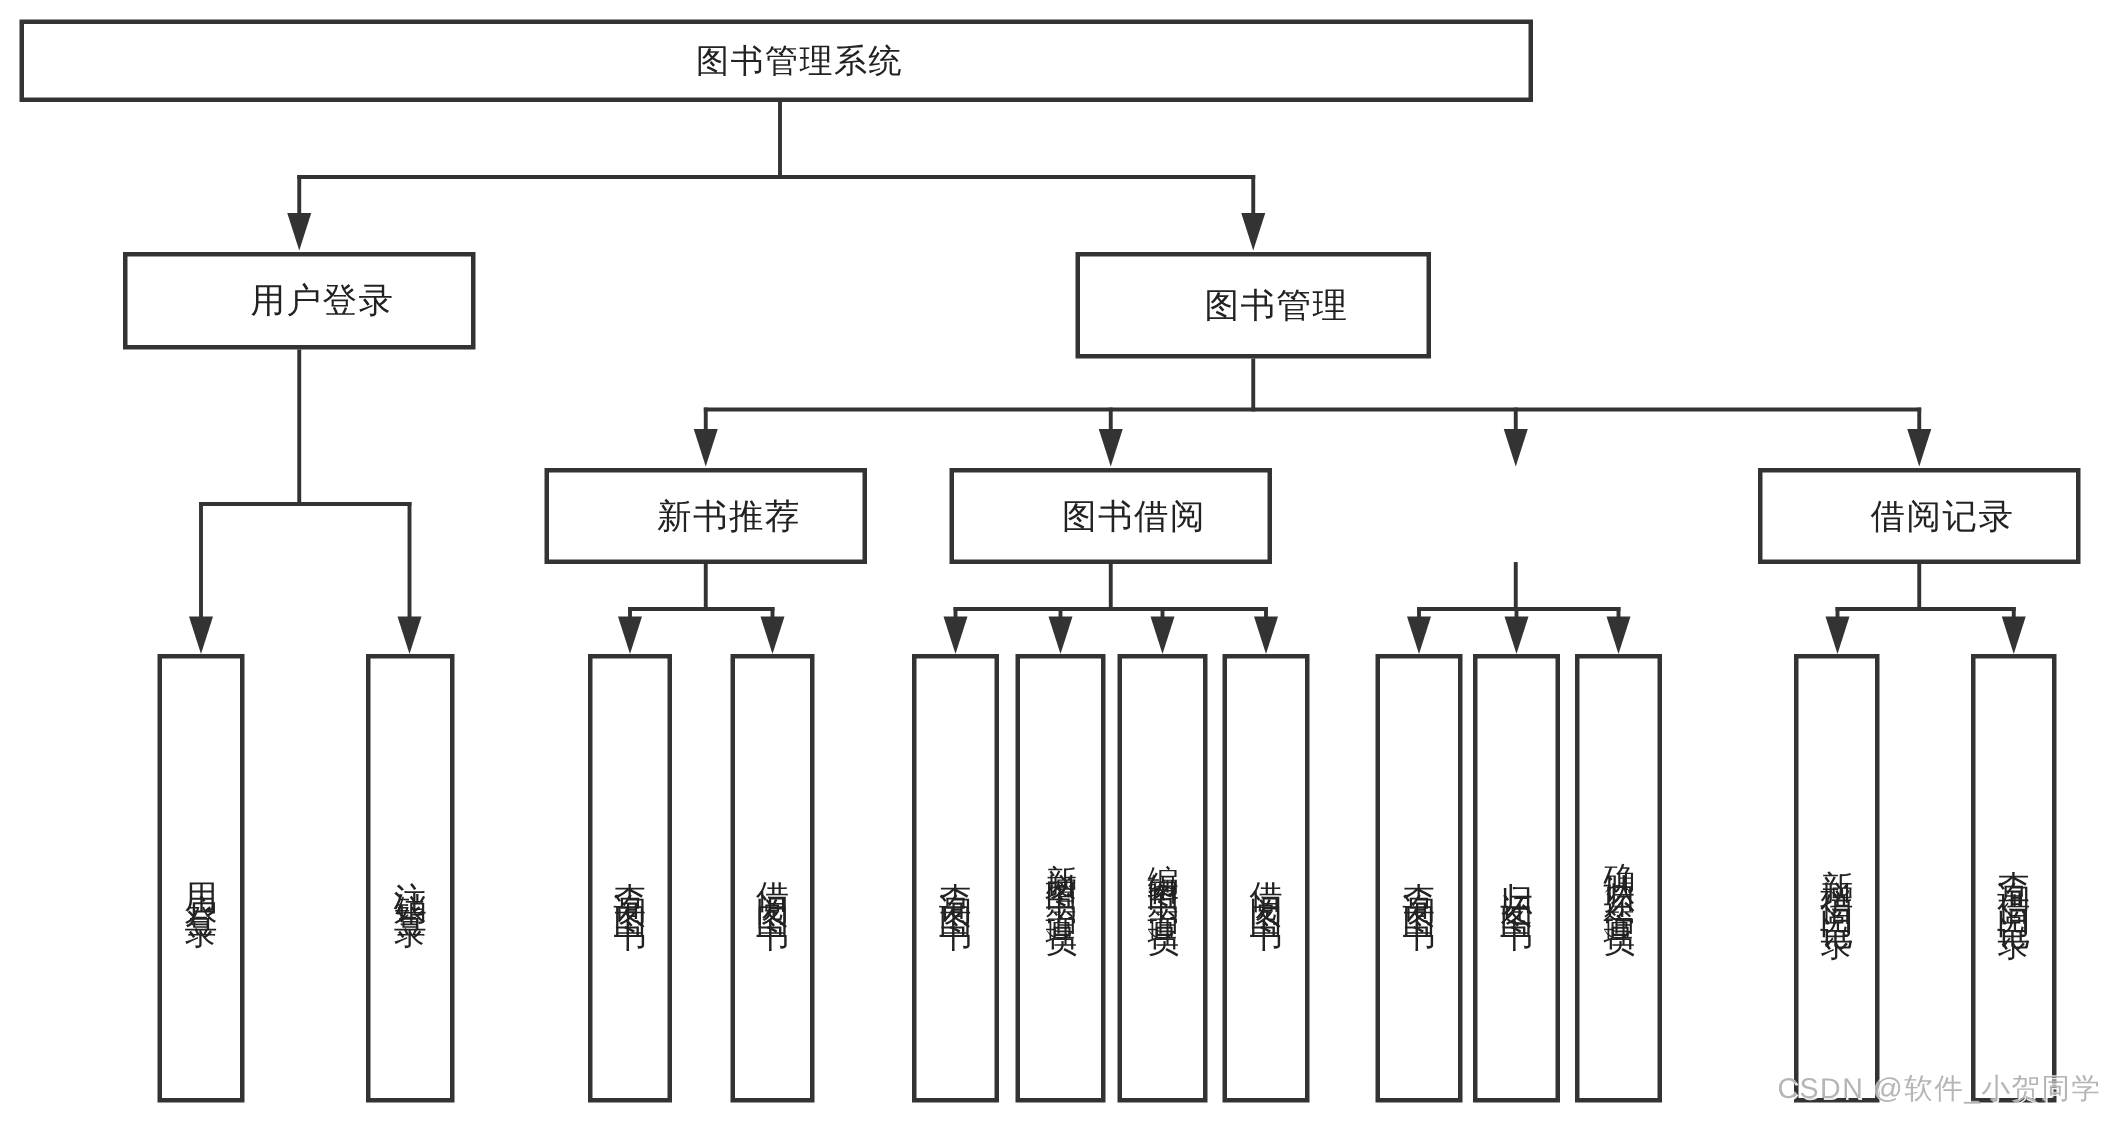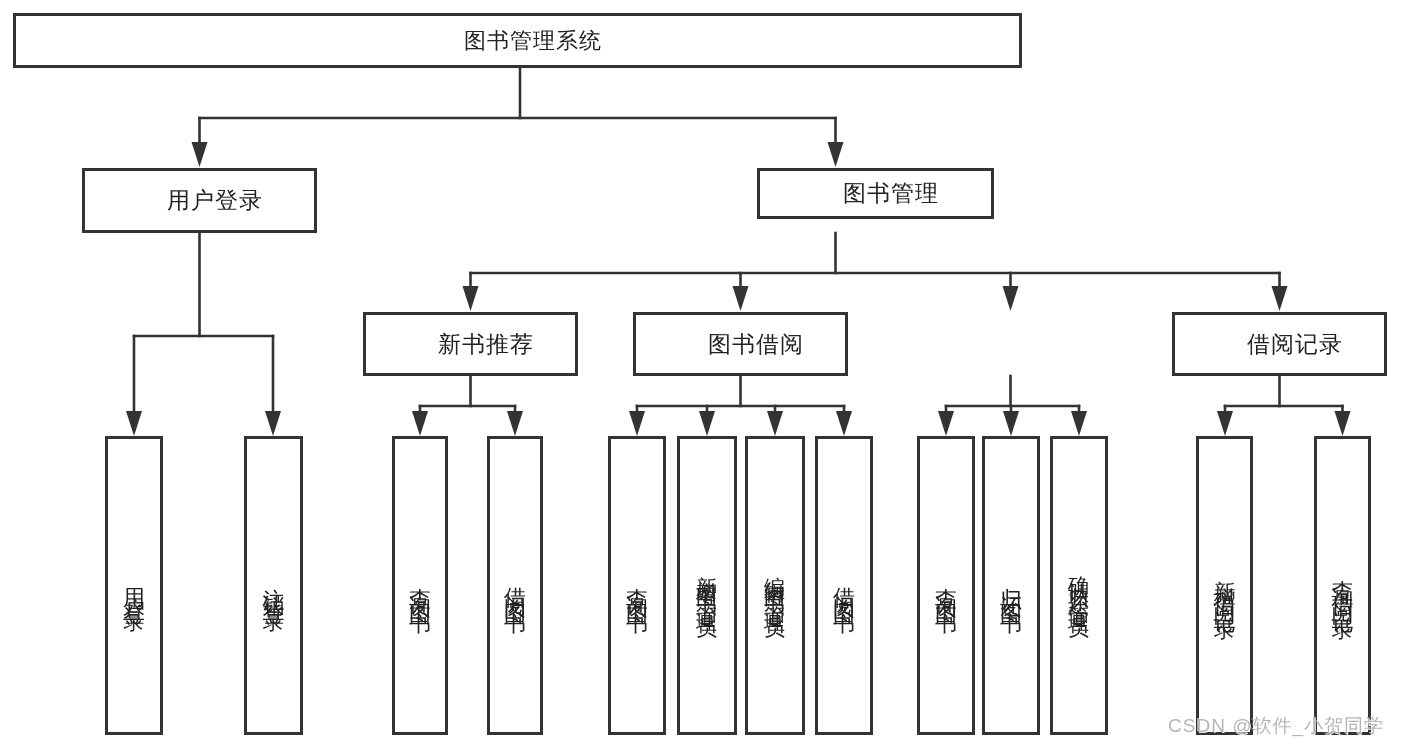--- a/index.html
+++ b/index.html
@@ -34,21 +34,21 @@
     writing-mode: vertical-rl;
     text-orientation: mixed;
     letter-spacing: 8px;
     font-size: 22px;
     line-height: 1;
     white-space: nowrap;
   }
   .vbox.long .vtext { font-size: 21px; letter-spacing: 6px; }
   .watermark {
     position: absolute;
-    right: 21px;
+    right: 4px;
     bottom: 8px;
     font-size: 19px;
     color: #b5b5b5;
     letter-spacing: 1px;
     text-shadow: 1px 1px 0 rgba(255,255,255,0.9), -1px -1px 0 rgba(255,255,255,0.6);
     z-index: 10;
   }
 </style>
 </head>
 <body>
@@ -131,21 +131,21 @@
     </g>
   </svg>
 
   <div class="node hbox root" style="left:13px; top:13px; width:1009px; height:55px">
     <span>图书管理系统</span>
   </div>
 
   <div class="node hbox" style="left:82px; top:168px; width:235px; height:65px">
     <span>用户登录</span>
   </div>
-  <div class="node hbox" style="left:757px; top:168px; width:237px; height:51px">
+  <div class="node hbox" style="left:717px; top:168px; width:237px; height:71px">
     <span>图书管理</span>
   </div>
 
   <div class="node hbox" style="left:633px; top:312px; width:215px; height:64px">
     <span>图书借阅</span>
   </div>
   <div class="node hbox" style="left:363px; top:312px; width:215px; height:64px">
     <span>新书推荐</span>
   </div>
   <div class="node hbox" style="left:1172px; top:312px; width:215px; height:64px">

